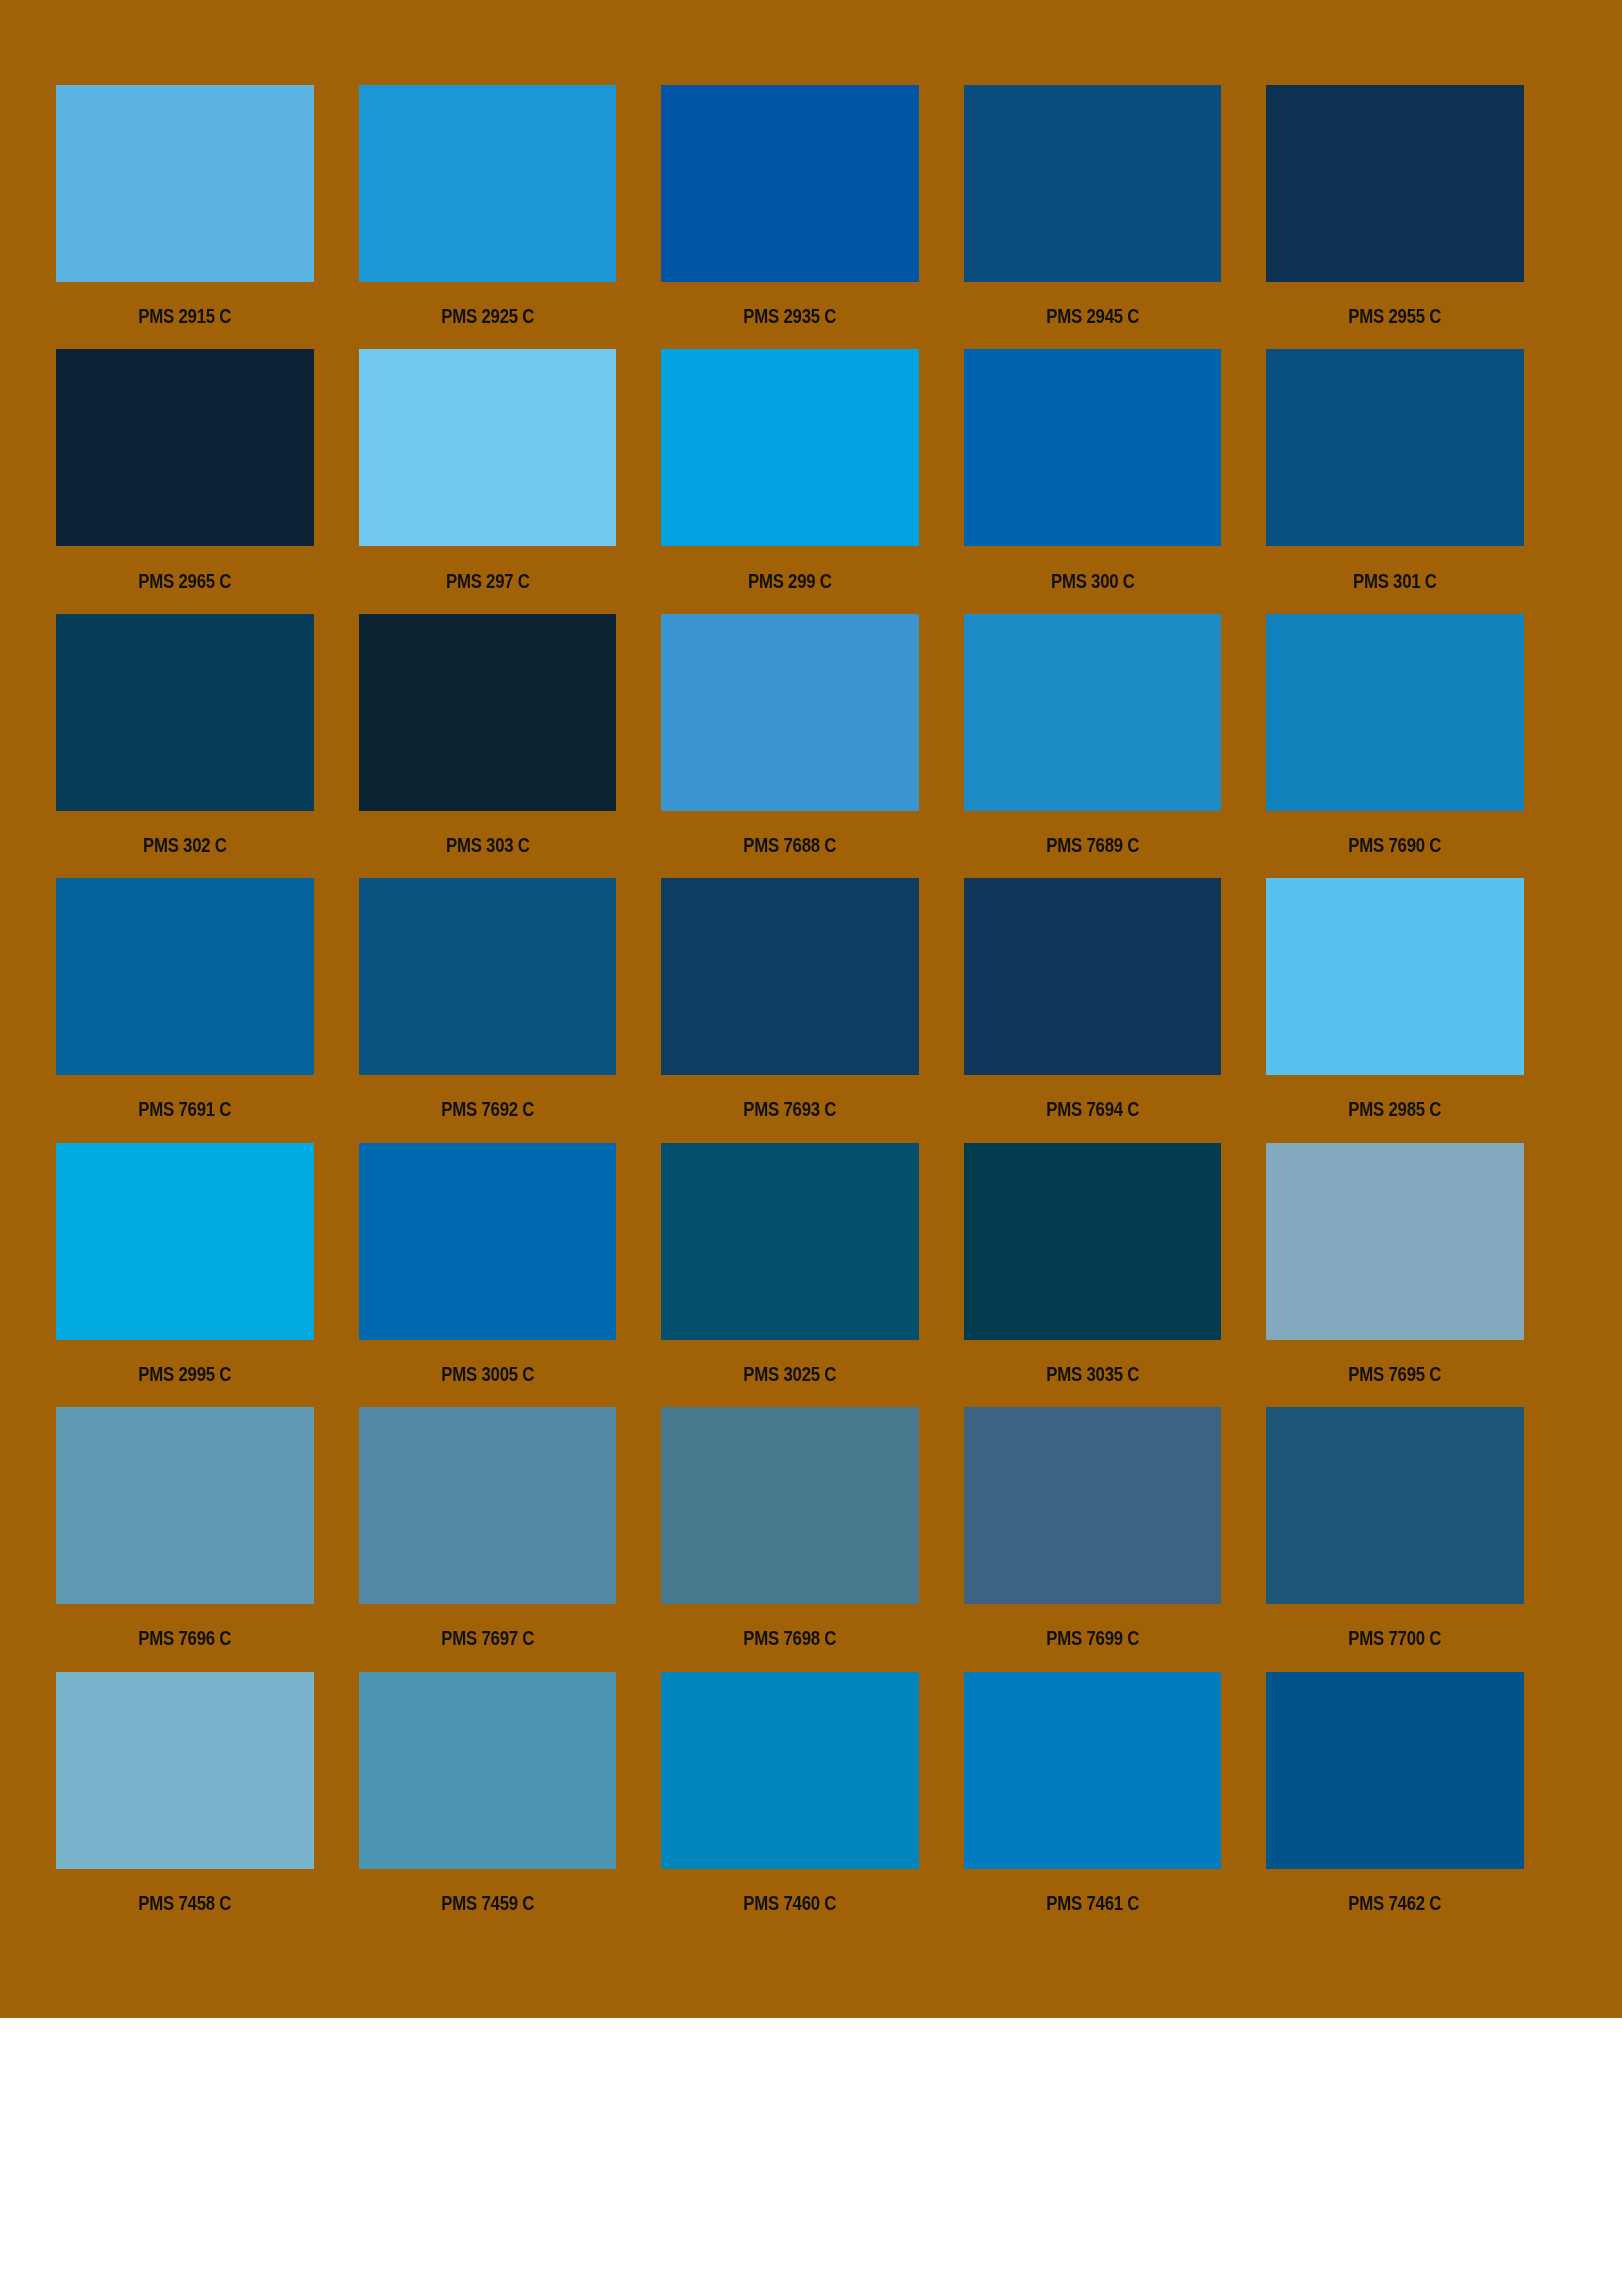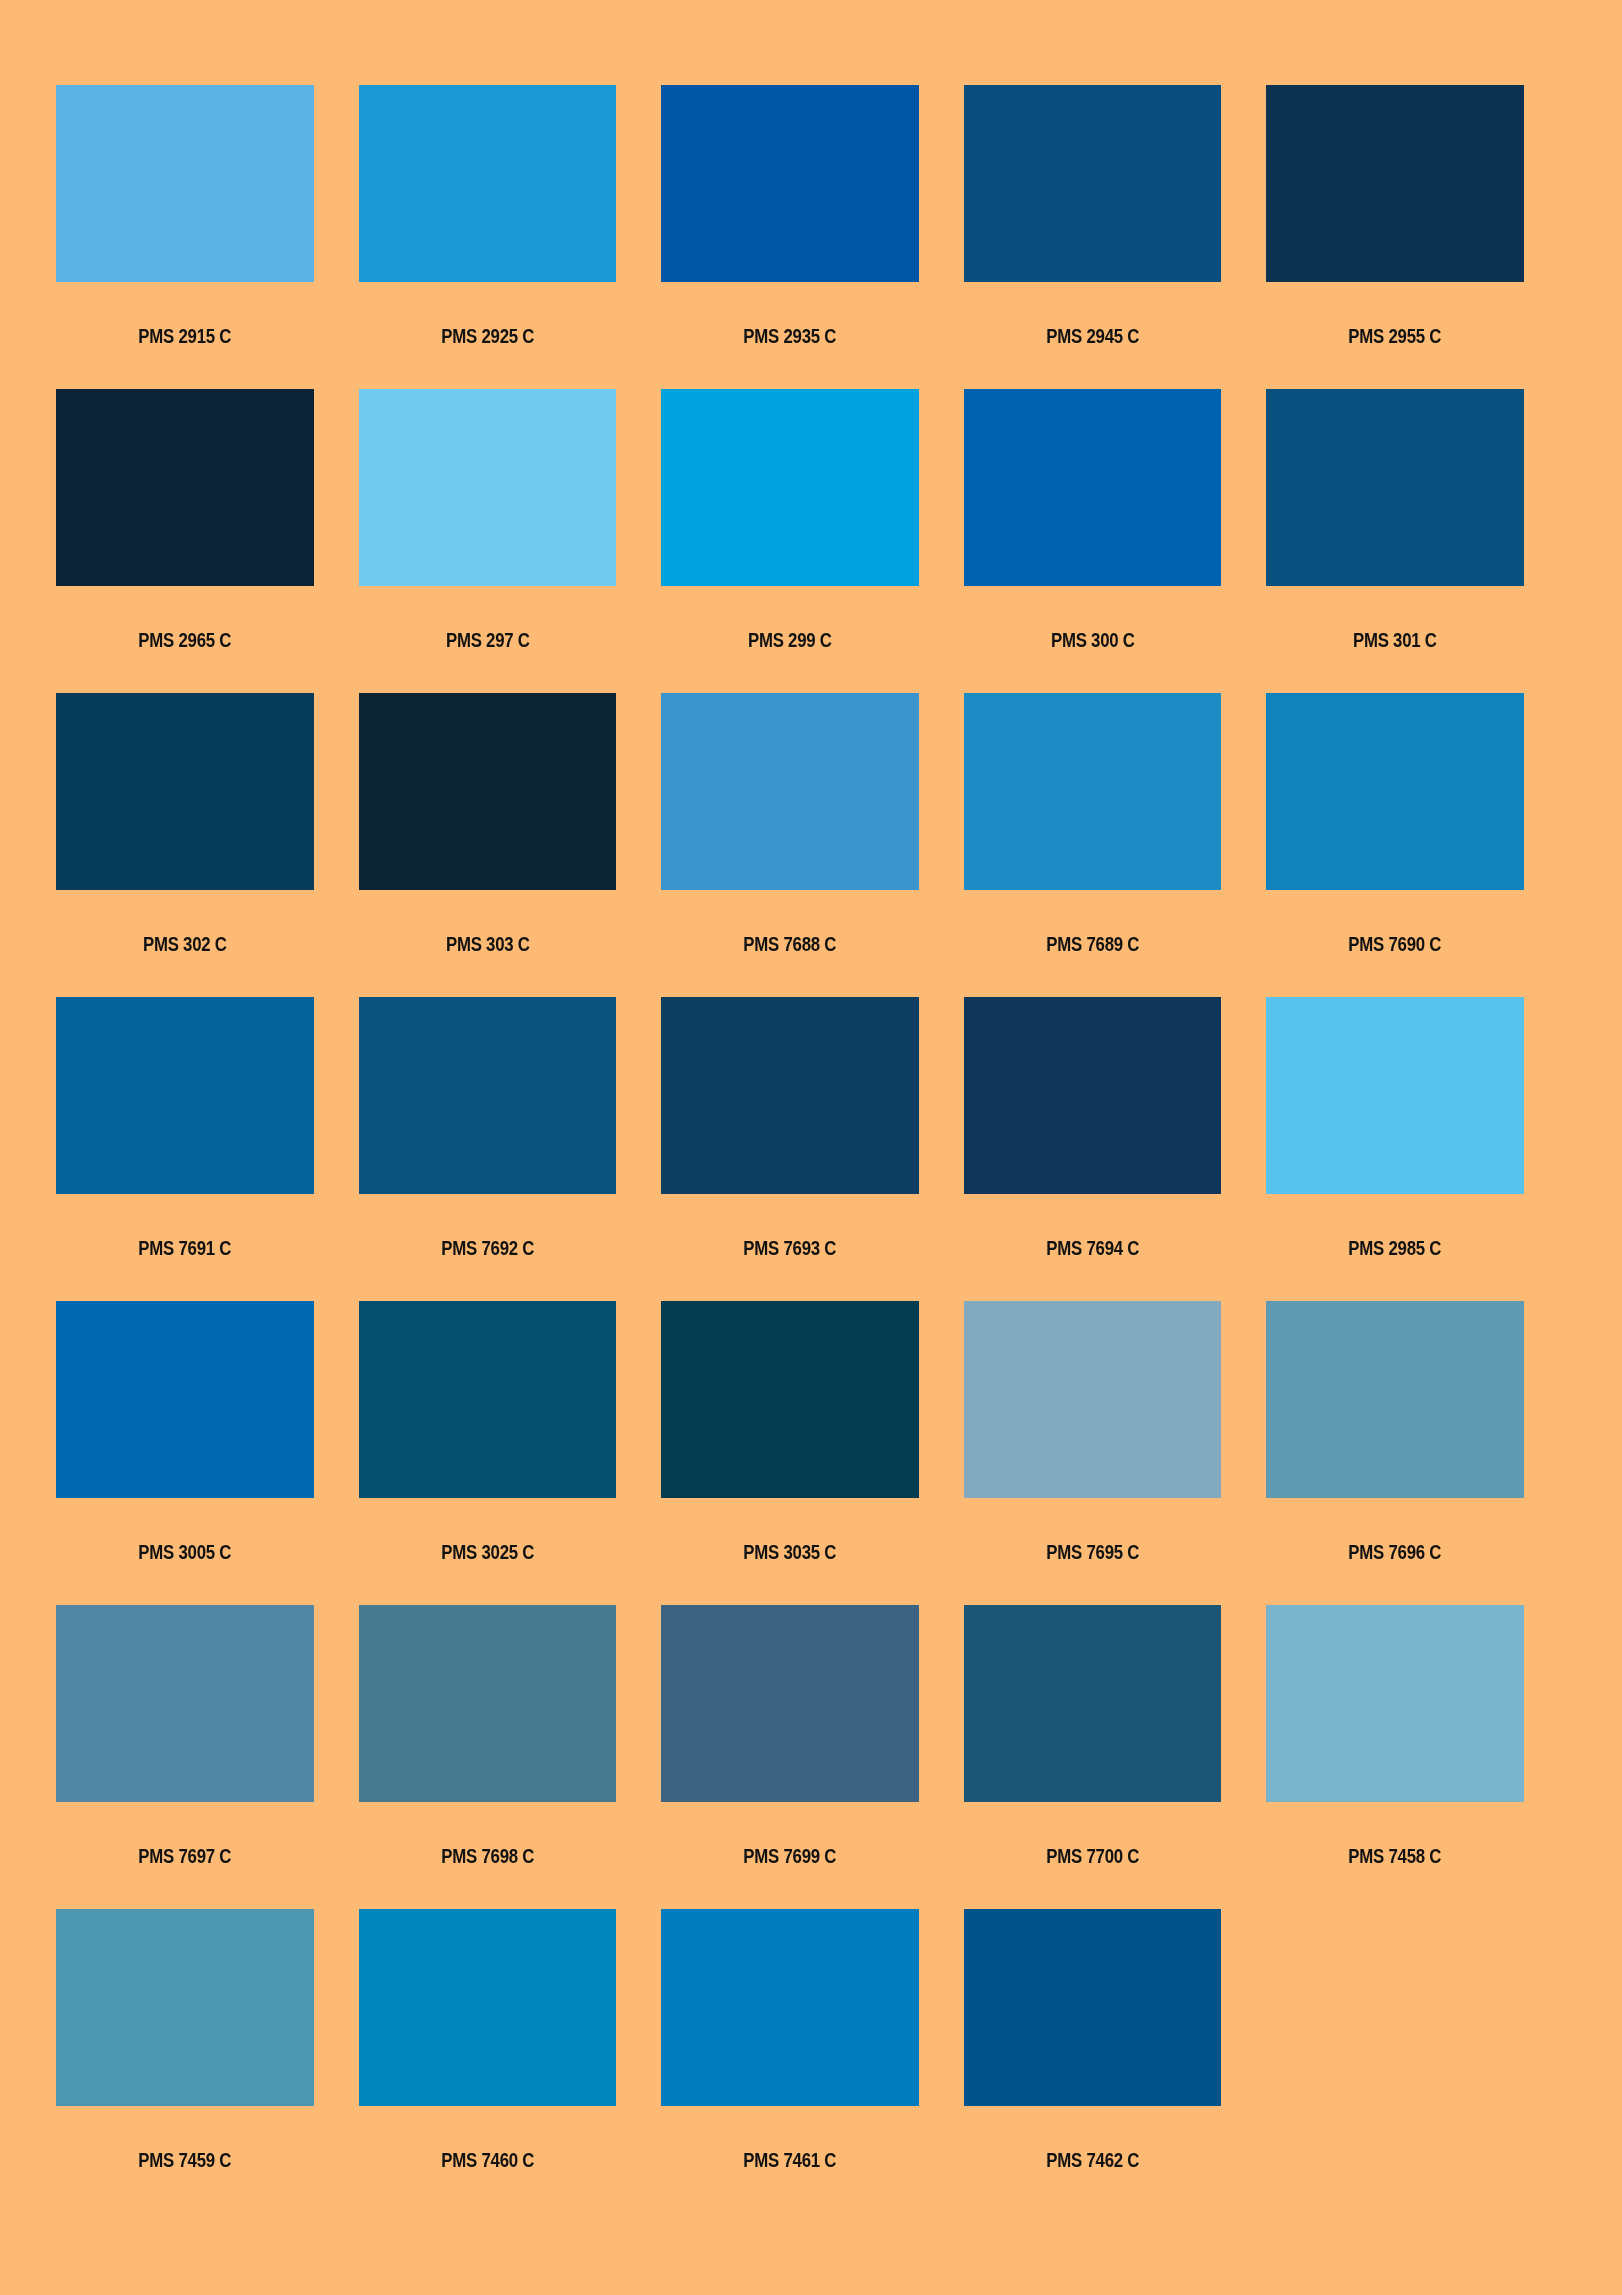--- a/index.html
+++ b/index.html
@@ -11,22 +11,22 @@
     background: #ffffff;
   }
 
   body {
     font-family: "Liberation Sans", "DejaVu Sans", sans-serif;
     -webkit-font-smoothing: antialiased;
   }
 
   #swatch-sheet {
     width: 1622px;
-    height: 2295px;
-    background: #fdba74;
+    height: 2018px;
+    background: #a16207;
     padding: 85px 98px 82px 56px;
     display: flex;
     flex-direction: column;
   }
 
   .swatch-grid {
     display: grid;
     grid-template-columns: repeat(5, 1fr);
     grid-auto-rows: 1fr;
     column-gap: 45px;
@@ -144,20 +144,24 @@
       </div>
       <div class="swatch-cell">
         <div class="swatch-chip" style="background-color: rgb(16, 54, 90);"></div>
         <div class="swatch-label">PMS 7694 C</div>
       </div>
       <div class="swatch-cell">
         <div class="swatch-chip" style="background-color: rgb(88, 194, 239);"></div>
         <div class="swatch-label">PMS 2985 C</div>
       </div>
       <div class="swatch-cell">
+        <div class="swatch-chip" style="background-color: rgb(0, 169, 224);"></div>
+        <div class="swatch-label">PMS 2995 C</div>
+      </div>
+      <div class="swatch-cell">
         <div class="swatch-chip" style="background-color: rgb(0, 105, 176);"></div>
         <div class="swatch-label">PMS 3005 C</div>
       </div>
       <div class="swatch-cell">
         <div class="swatch-chip" style="background-color: rgb(6, 80, 111);"></div>
         <div class="swatch-label">PMS 3025 C</div>
       </div>
       <div class="swatch-cell">
         <div class="swatch-chip" style="background-color: rgb(3, 59, 81);"></div>
         <div class="swatch-label">PMS 3035 C</div>

